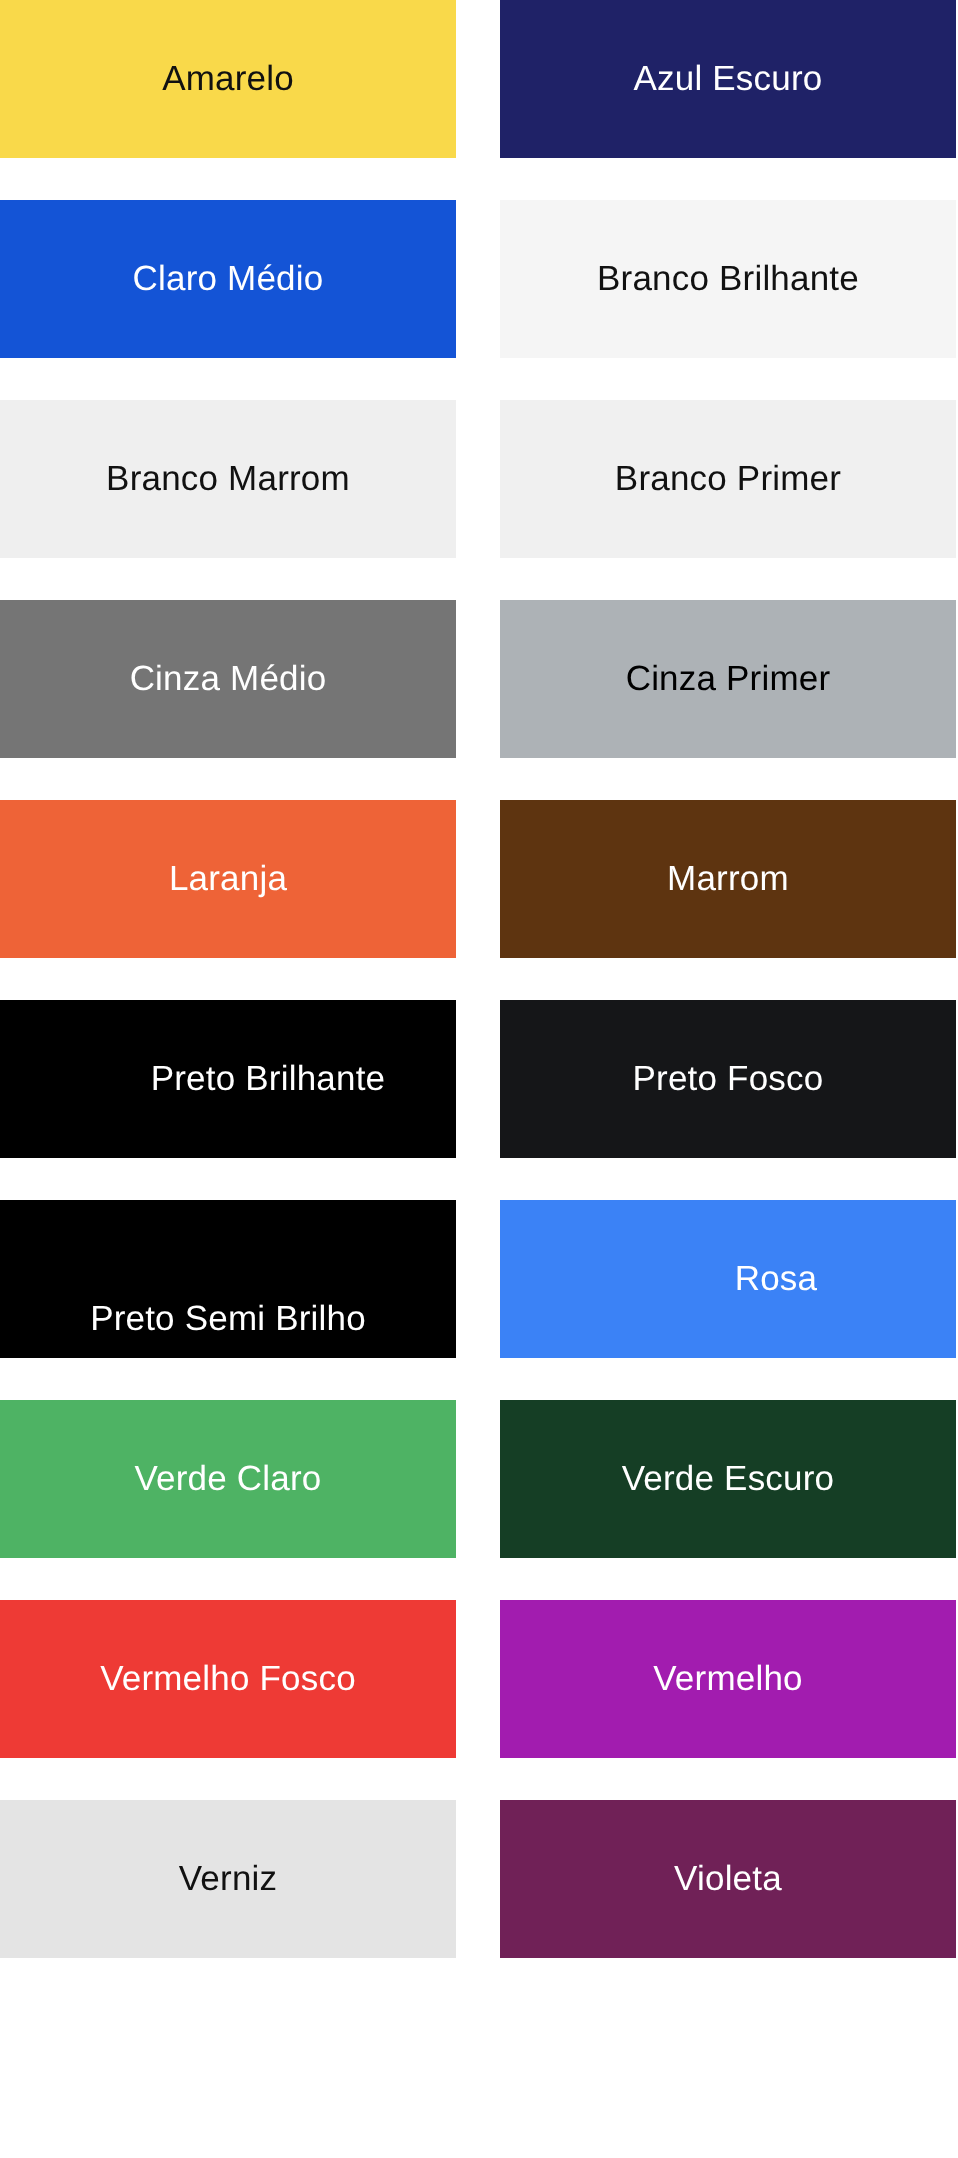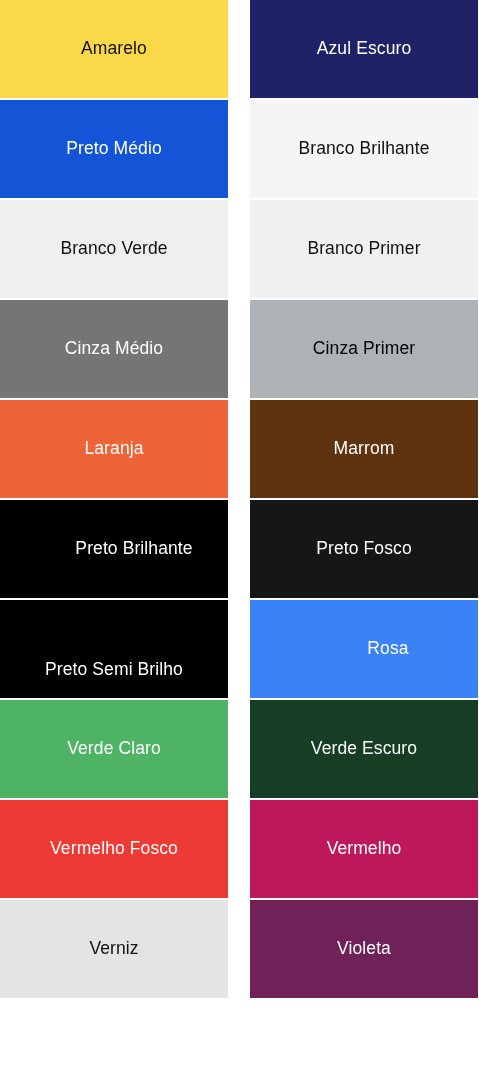--- a/index.html
+++ b/index.html
@@ -23,21 +23,21 @@
     padding: 0;
     margin: 0;
     width: 478px;
     box-sizing: border-box;
   }
   .swatch {
     display: flex;
     align-items: center;
     justify-content: center;
     width: 228px;
-    height: 98px;
+    height: 79px;
     box-sizing: border-box;
     overflow: hidden;
   }
   .swatch-label {
     font-size: 17.5px;
     font-weight: 400;
     letter-spacing: 0.1px;
     line-height: 1.1;
     text-align: center;
     white-space: nowrap;
@@ -48,27 +48,27 @@
 <body>
 
 <div id="swatch-grid">
     <div class="swatch" style="background-color: rgb(249, 217, 74);">
       <span class="swatch-label" style="color: rgb(17, 17, 17);">Amarelo</span>
     </div>
     <div class="swatch" style="background-color: rgb(31, 34, 103);">
       <span class="swatch-label" style="color: rgb(255, 255, 255);">Azul Escuro</span>
     </div>
     <div class="swatch" style="background-color: rgb(20, 84, 214);">
-      <span class="swatch-label" style="color: rgb(255, 255, 255);">Preto Médio</span>
+      <span class="swatch-label" style="color: rgb(255, 255, 255);">Claro Médio</span>
     </div>
     <div class="swatch" style="background-color: rgb(245, 245, 245);">
       <span class="swatch-label" style="color: rgb(17, 17, 17);">Branco Brilhante</span>
     </div>
     <div class="swatch" style="background-color: rgb(239, 239, 239);">
-      <span class="swatch-label" style="color: rgb(17, 17, 17);">Branco Verde</span>
+      <span class="swatch-label" style="color: rgb(17, 17, 17);">Branco Marrom</span>
     </div>
     <div class="swatch" style="background-color: rgb(240, 240, 240);">
       <span class="swatch-label" style="color: rgb(17, 17, 17);">Branco Primer</span>
     </div>
     <div class="swatch" style="background-color: rgb(117, 117, 117);">
       <span class="swatch-label" style="color: rgb(255, 255, 255);">Cinza Médio</span>
     </div>
     <div class="swatch" style="background-color: rgb(173, 178, 182);">
       <span class="swatch-label" style="color: #000000;">Cinza Primer</span>
     </div>
@@ -92,21 +92,21 @@
     </div>
     <div class="swatch" style="background-color: rgb(78, 179, 100);">
       <span class="swatch-label" style="color: rgb(255, 255, 255);">Verde Claro</span>
     </div>
     <div class="swatch" style="background-color: rgb(21, 62, 37);">
       <span class="swatch-label" style="color: rgb(255, 255, 255);">Verde Escuro</span>
     </div>
     <div class="swatch" style="background-color: rgb(238, 58, 53);">
       <span class="swatch-label" style="color: rgb(255, 255, 255);">Vermelho Fosco</span>
     </div>
-    <div class="swatch" style="background-color: #be185d;">
+    <div class="swatch" style="background-color: #a21caf;">
       <span class="swatch-label" style="color: rgb(255, 255, 255);">Vermelho</span>
     </div>
     <div class="swatch" style="background-color: rgb(228, 228, 228);">
       <span class="swatch-label" style="color: rgb(17, 17, 17);">Verniz</span>
     </div>
     <div class="swatch" style="background-color: rgb(112, 33, 87);">
       <span class="swatch-label" style="color: rgb(255, 255, 255);">Violeta</span>
     </div>
   </div>
 

